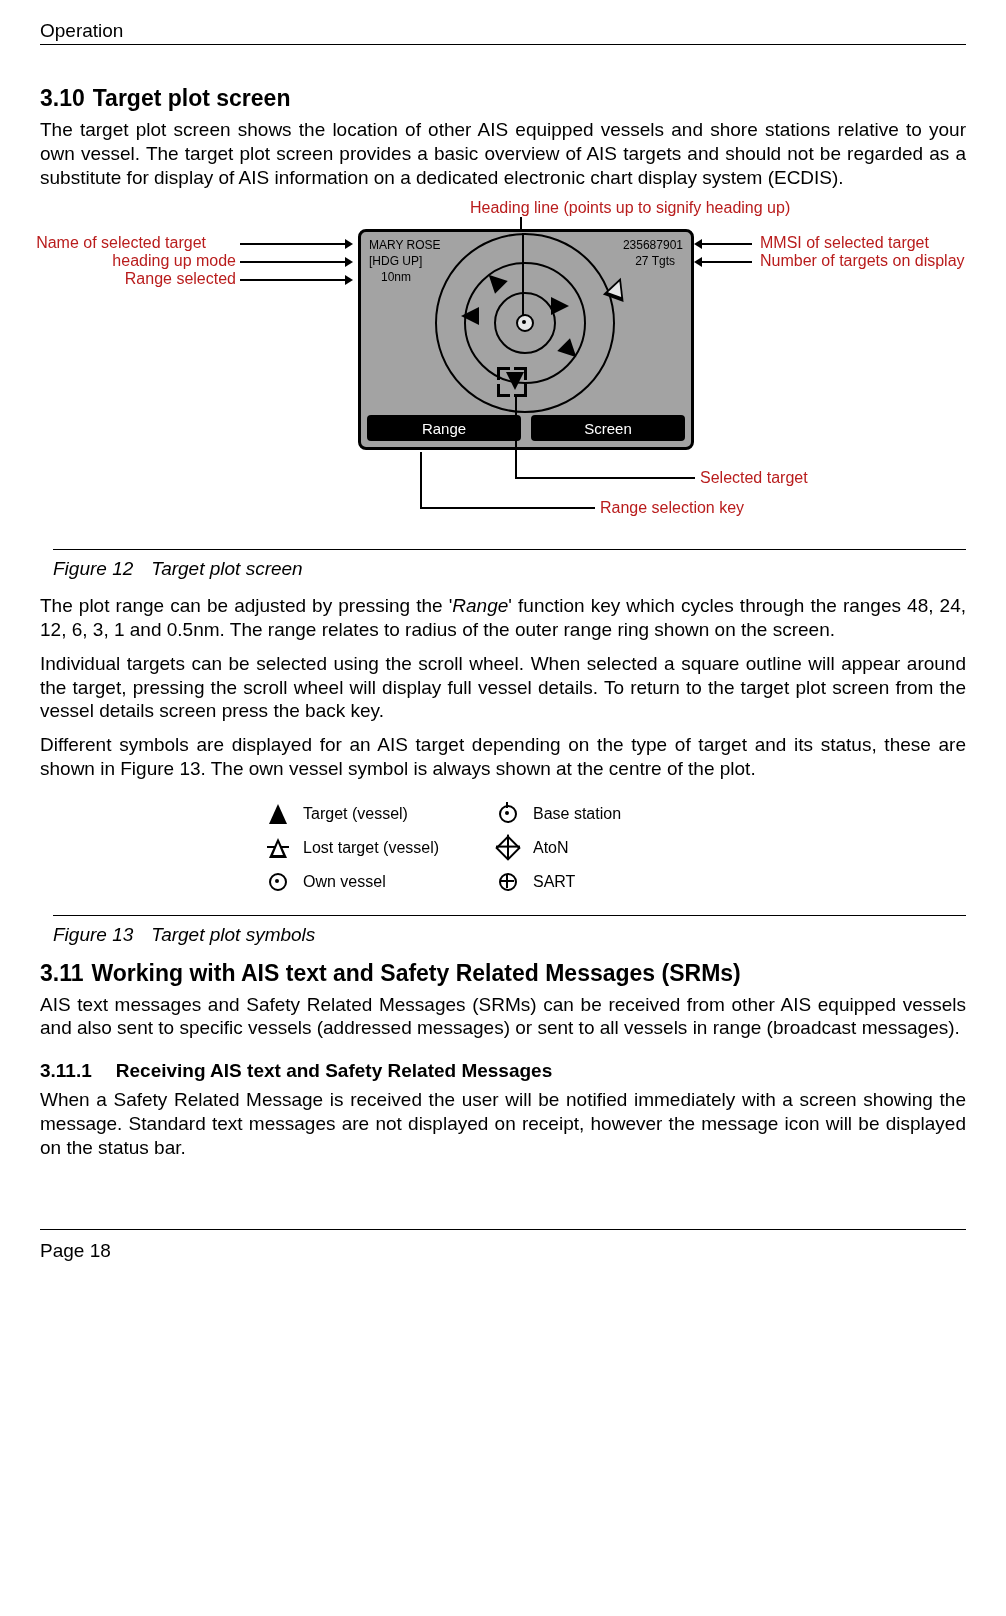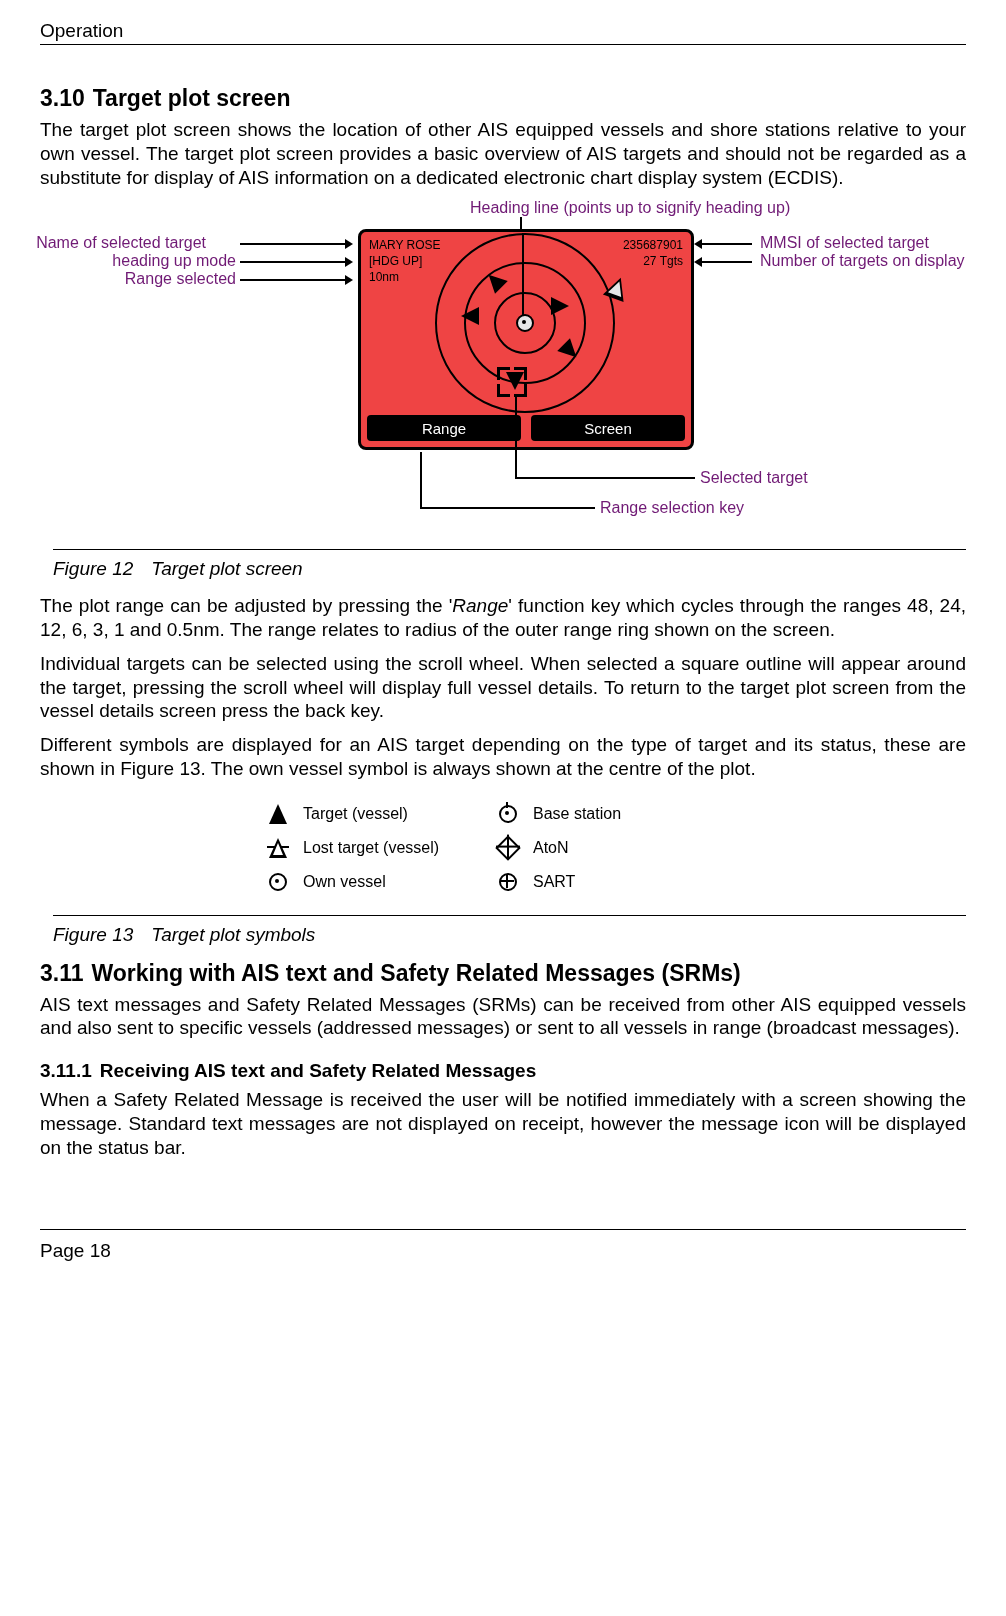--- a/index.html
+++ b/index.html
@@ -25,21 +25,21 @@
     font-size: 23px;
     font-weight: bold;
     margin: 10px 0 6px 0;
   }
   .sec-title .num { margin-right: 8px; }
   .sub-title {
     font-size: 19px;
     font-weight: bold;
     margin: 20px 0 6px 0;
   }
-  .sub-title .num { margin-right: 8px; }
+  .sub-title .num { margin-right: 24px; }
   .body {
     font-size: 19px;
     line-height: 1.25;
     text-align: justify;
     margin: 6px 0 10px 0;
   }
   .body .i { font-style: italic; }
   .figcap {
     font-size: 19px;
     font-style: italic;
@@ -58,21 +58,21 @@
     font-family: "Segoe UI", Arial, sans-serif;
   }
   .fig12 .lcd {
     position: absolute;
     left: 318px;
     top: 30px;
     width: 330px;
     height: 215px;
     border: 3px solid #000;
     border-radius: 8px;
-    background: #ef4444;
+    background: #a3a3a3;
     overflow: hidden;
   }
   .fig12 .plot-area {
     position: absolute;
     left: 0; top: 0; right: 0; bottom: 36px;
   }
   .fig12 .ring {
     position: absolute;
     border: 2px solid #000;
     border-radius: 50%;
@@ -140,44 +140,44 @@
   .fig12 .selbox .c2{right:0;top:0;border-left:none;border-bottom:none;}
   .fig12 .selbox .c3{left:0;bottom:0;border-right:none;border-top:none;}
   .fig12 .selbox .c4{right:0;bottom:0;border-left:none;border-top:none;}
   .fig12 .lcd-txt {
     position: absolute;
     font-size: 12px;
     color: #000;
   }
   .fig12 .lcd-txt.name  { left: 8px;  top: 6px; }
   .fig12 .lcd-txt.mode  { left: 8px;  top: 22px; }
-  .fig12 .lcd-txt.range { left: 8px;  top: 38px; text-align: center; }
+  .fig12 .lcd-txt.range { left: 20px;  top: 38px; text-align: center; }
   .fig12 .lcd-txt.mmsi  { right: 8px; top: 6px; text-align: right;}
-  .fig12 .lcd-txt.count { right: 8px; top: 22px; text-align: left;}
+  .fig12 .lcd-txt.count { right: 16px; top: 22px; text-align: left;}
   .fig12 .softkeys {
     position: absolute;
     left: 6px; right: 6px; bottom: 6px;
     height: 26px;
     display: flex;
     gap: 10px;
   }
   .fig12 .softkey {
     flex: 1;
     background: #000;
     color: #fff;
     border-radius: 4px;
     font-size: 15px;
     display: flex;
     align-items: center;
     justify-content: center;
   }
   .fig12 .callout {
     position: absolute;
     font-size: 16px;
-    color: #701a75;
+    color: #b91c1c;
     white-space: nowrap;
   }
   .fig12 .callout.right { text-align: left; }
   .fig12 .callout.lefts { text-align: right; }
   .fig12 .arrow {
     position: absolute;
     height: 2px;
     background: #000;
   }
   .fig12 .arrow::after {

